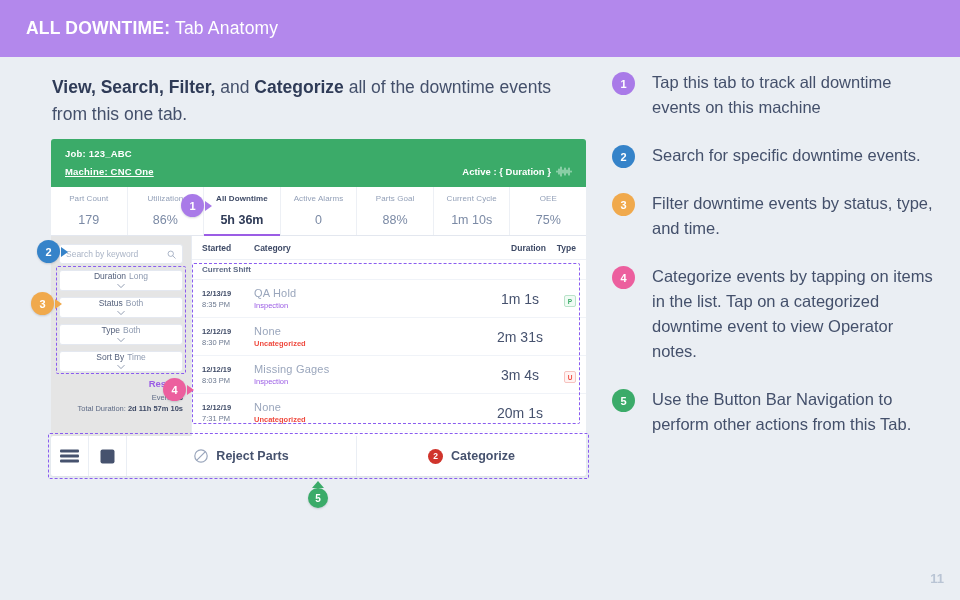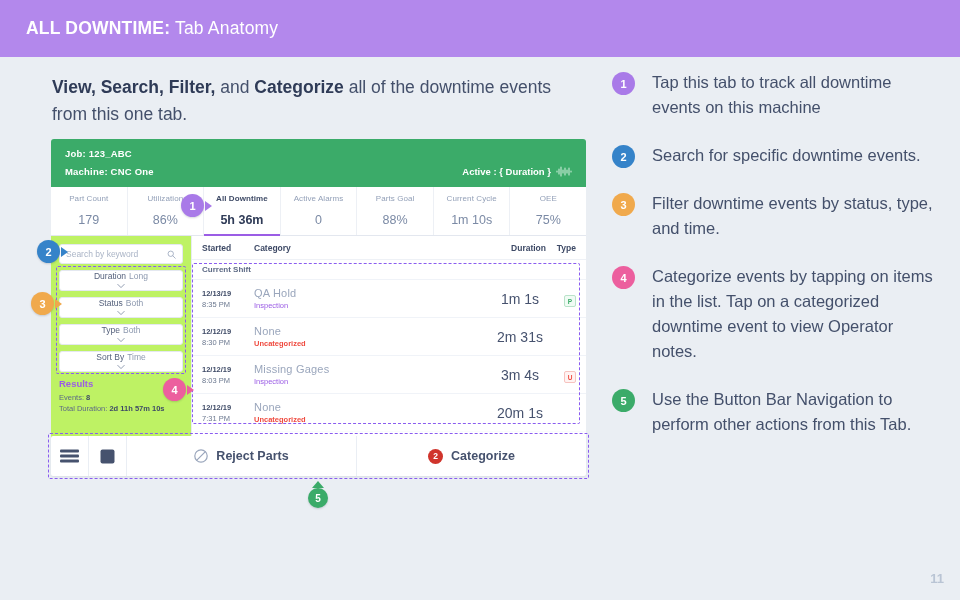--- a/index.html
+++ b/index.html
@@ -35,21 +35,21 @@
     position: absolute; left: 51px; top: 139px; width: 535px;
   }
   .dev-head {
     background: #3bab69; border-radius: 3px 3px 0 0;
     padding: 9px 14px 10px 14px; color: #ffffff;
   }
   .dev-head .job { font-size: 9.5px; font-weight: bold; letter-spacing:.2px; }
   .dev-head .row2 {
     display: flex; justify-content: space-between; align-items: center; margin-top: 7px;
   }
-  .dev-head .machine { font-size: 9.5px; font-weight: bold; letter-spacing:.2px; }
+  .dev-head .machine { font-size: 9.5px; font-weight: bold; letter-spacing:.2px;text-decoration:underline; }
   .dev-head .active { font-size: 9.5px; font-weight: bold; display:flex; align-items:center; gap:5px;}
   .wave { display:block; }
 
   
   .kpis {
     display: flex; background: #ffffff; border-bottom: 1px solid #e3e7ef;
     position: relative;
   }
   .kpi {
     flex: 1; text-align: center; padding: 7px 2px 8px 2px;
@@ -61,22 +61,23 @@
   .kpi.active { background:#fff; }
   .kpi.active .lbl { color: #3e4a66; font-weight: bold; }
   .kpi.active .val { color: #2f3b57; font-weight: bold; }
   .kpi.active::after {
     content:""; position:absolute; left:0; right:0; bottom:-1px; height:2.5px; background:#9b5de5;
   }
 
   
   .dev-body { display: flex; background: #f4f6fa; }
   .filters {
-    width: 140px; padding: 8px 8px 10px 8px; background:#bef264;
+    width: 140px; padding: 8px 8px 10px 8px; background:#e5e5e5;
     position: relative;
+    text-align: right;
   }
   .srch {
     background:#fff; border:1px solid #e4e8f0; border-radius:3px; height:20px;
     display:flex; align-items:center; padding:0 6px; justify-content:space-between;
   }
   .srch .ph { font-size:8.5px; color:#aab4c6; }
   .drops { margin-top:6px; position:relative; }
   .drop {
     background:#fff; border:1px solid #e4e8f0; border-radius:3px; height:21px;
     display:flex; align-items:center; padding:0 6px; justify-content:space-between;

